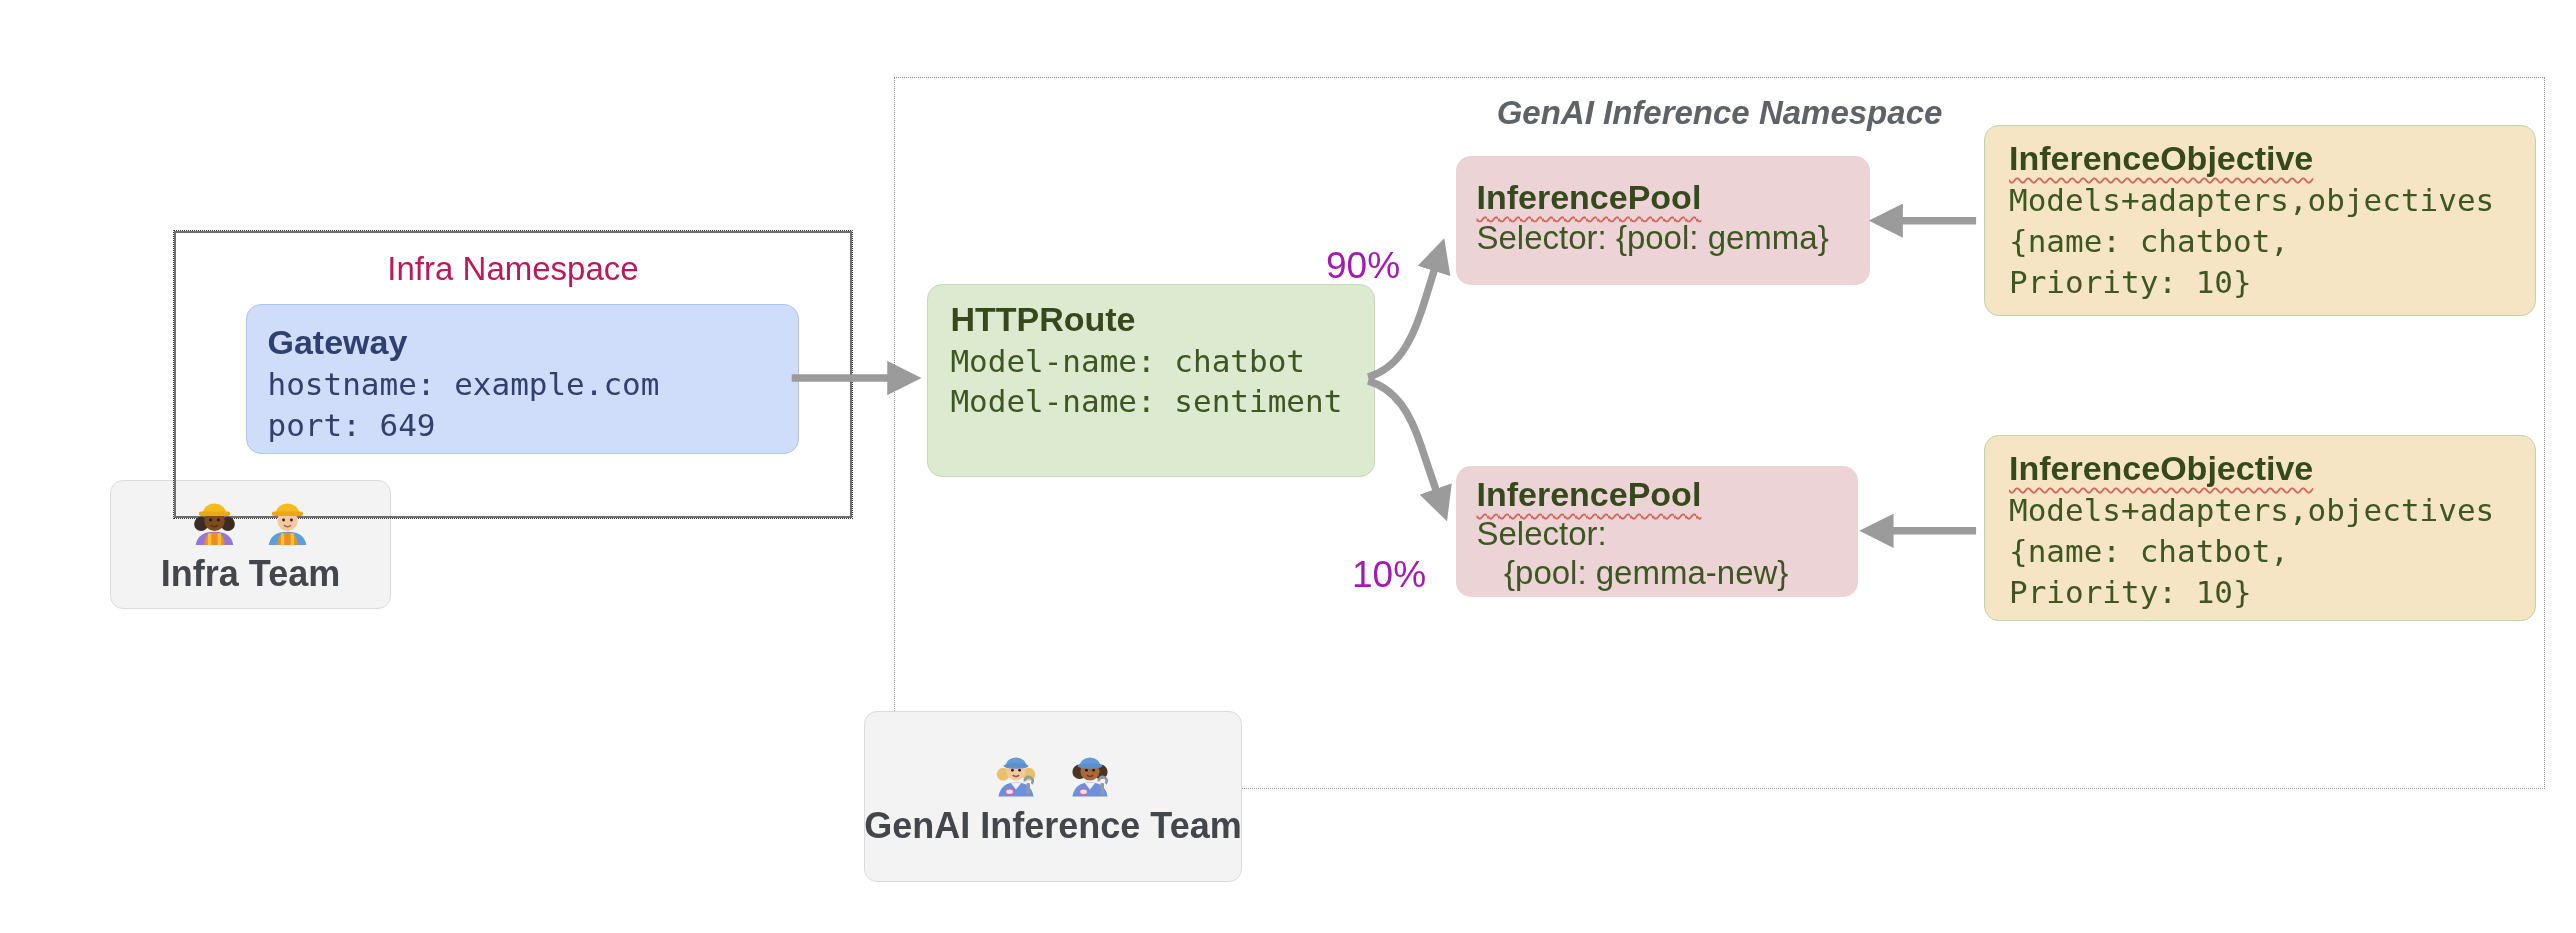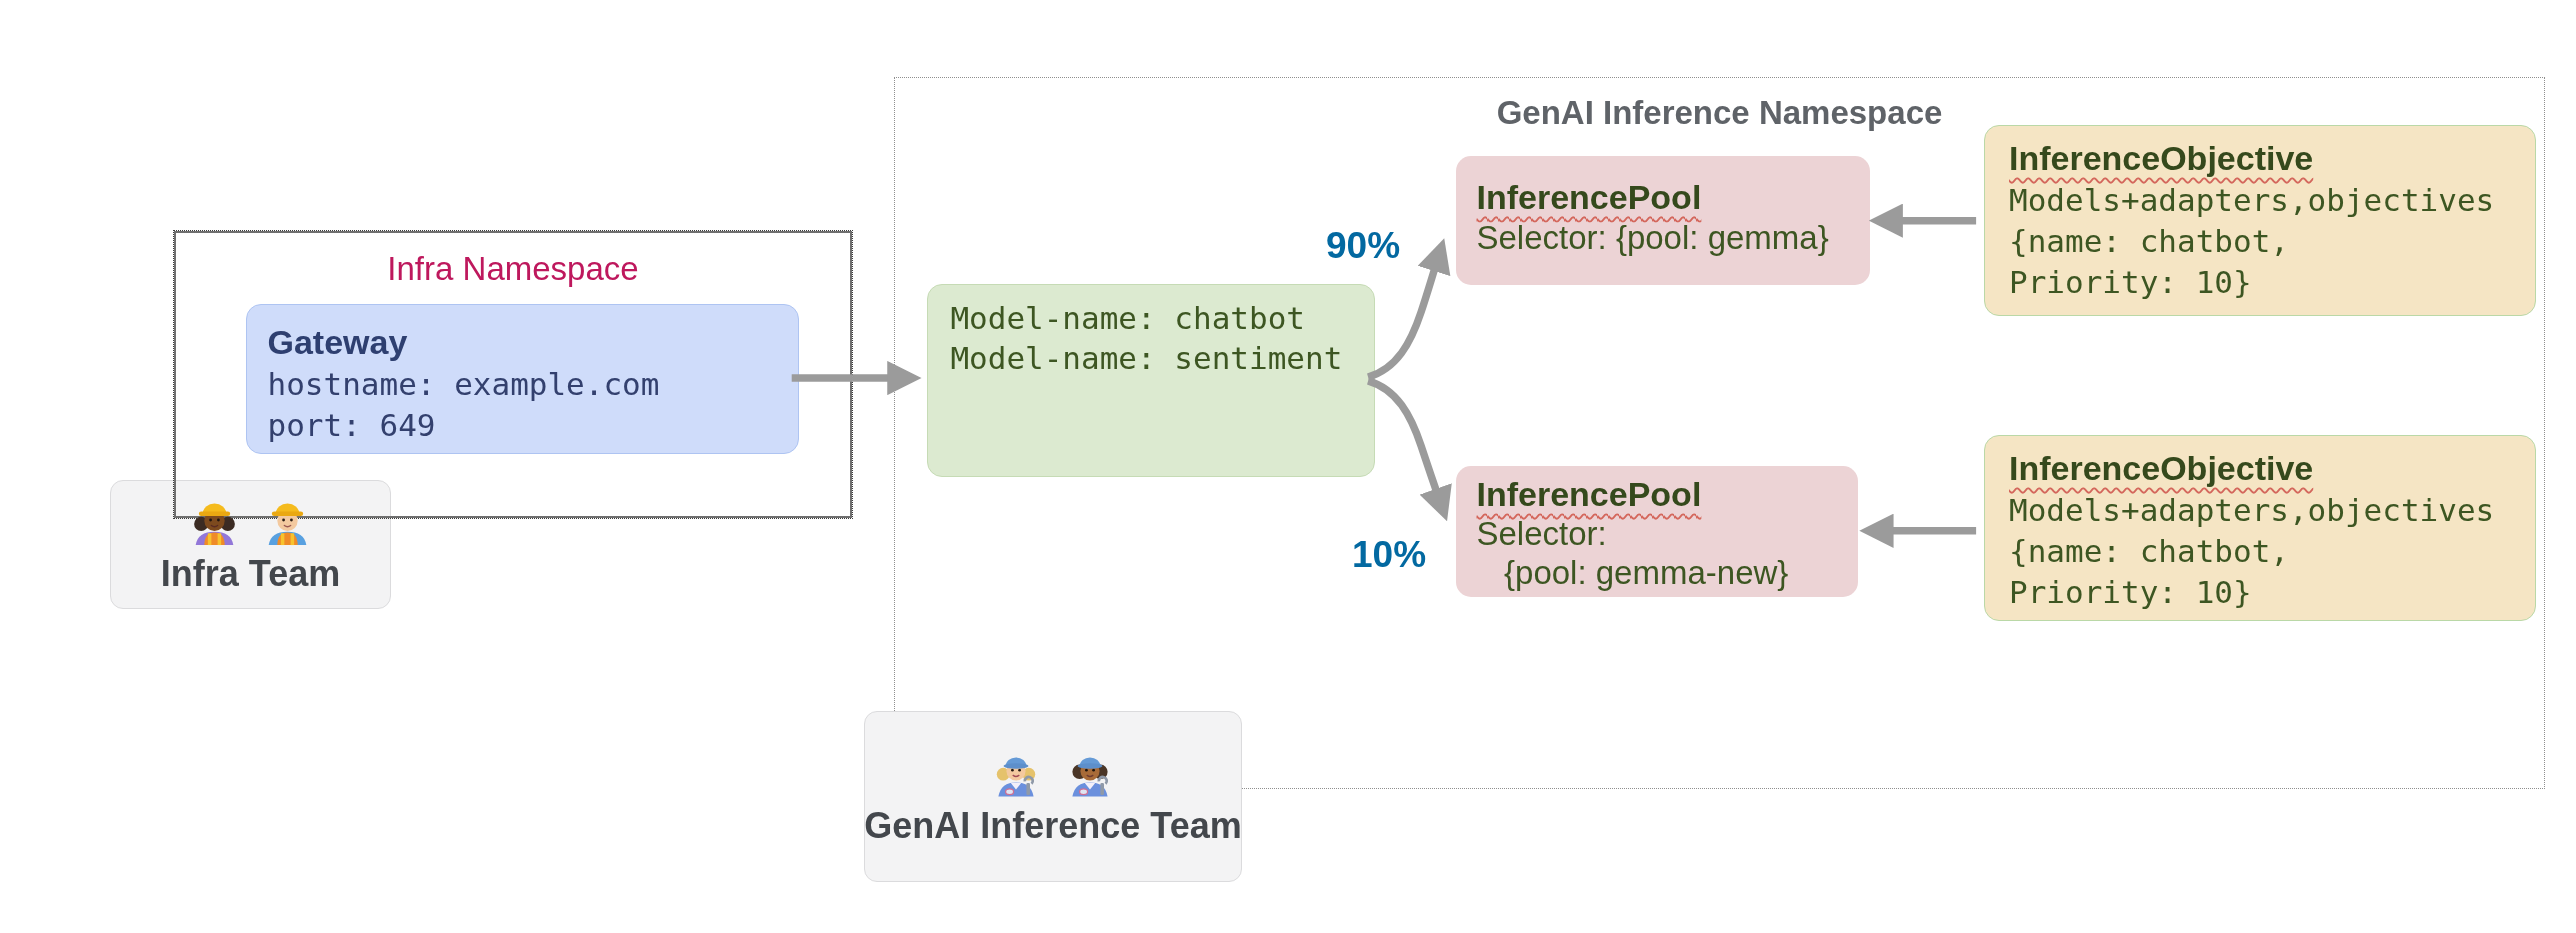--- a/index.html
+++ b/index.html
@@ -3,21 +3,21 @@
 <meta charset="utf-8">
 <style>
   html,body{margin:0;padding:0;background:#fff;}
   .stage{position:relative;width:2576px;height:933px;background:#ffffff;overflow:hidden;
          font-family:"Liberation Sans",sans-serif;}
 
   
   .genai-ns{position:absolute;left:894px;top:77px;width:1651px;height:712px;
             border:1.9px dotted #8f8f8f;box-sizing:border-box;z-index:1;}
   .genai-ns-title{position:absolute;left:894px;top:94px;width:1651px;text-align:center;
-            font-size:33px;font-weight:bold;color:#5f6368;z-index:2;}
+            font-size:33px;font-weight:bold;color:#5f6368;z-index:2;font-style:italic;}
   .infra-ns{position:absolute;left:174px;top:231px;width:678px;height:287px;
             border:2.8px solid #6f6f6f;box-sizing:border-box;z-index:2;}
   .infra-ns:before{content:"";position:absolute;inset:-2.8px;border:1.9px dotted #3c3c3c;}
   .infra-ns-title{position:absolute;left:174px;top:250px;width:678px;text-align:center;
             font-size:33px;font-weight:normal;color:#be185d;z-index:3;}
 
   
   .card{position:absolute;box-sizing:border-box;border-radius:15px;z-index:3;margin-left:8px;}
   .card .title{font-weight:bold;font-size:34px;line-height:43px;}
   .mono{font-family:"DejaVu Sans Mono","Liberation Mono",monospace;font-size:31px;line-height:41px;white-space:pre;}
@@ -54,21 +54,21 @@
   .team-fill.infra{left:110px;top:480px;width:281px;height:129px;z-index:1;}
   .team-fill.genai{left:864px;top:711px;width:378px;height:171px;z-index:2;}
   .team-content{position:absolute;display:flex;flex-direction:column;align-items:center;
              z-index:4;}
   .team-content.infra{left:110px;top:480px;width:281px;height:129px;padding-top:11.2px;box-sizing:border-box;}
   .team-content.genai{left:864px;top:711px;width:378px;height:222px;padding-top:30px;box-sizing:border-box;}
   .emoji-row{display:flex;gap:26px;align-items:flex-end;}
   .team-label{font-weight:bold;font-size:36px;color:#43474c;margin-top:3.7px;}
 
   
-  .pct{position:absolute;font-weight:bold;font-size:37px;color:#0369a1;z-index:4;line-height:1;}
+  .pct{position:absolute;font-weight:normal;font-size:37px;color:#a21caf;z-index:4;line-height:1;margin-top:20px;}
   .pct-90{left:1326px;top:227px;}
   .pct-10{left:1352px;top:536px;}
 
   .arrows{position:absolute;left:0;top:0;z-index:5;pointer-events:none;}
 </style>
 </head>
 <body>
 
 <div class="stage">
 
@@ -114,20 +114,21 @@
         <path d="M6,64 C8,52 16,47 30,47 C44,47 52,52 54,64 Z" fill="#58a0e0"></path>
         <path d="M17,64 C17,53 22,48 30,48 C38,48 43,53 43,64 Z" fill="#ef8b28"></path>
         <rect x="21.5" y="49" width="4.5" height="15" fill="#f7c32e"></rect>
         <rect x="34" y="49" width="4.5" height="15" fill="#f7c32e"></rect>
       </svg>
     </div>
     <div class="team-label">Infra Team</div>
   </div>
 
   <div class="card httproute">
+    <div class="title">HTTPRoute</div>
     <div class="mono">Model-name: chatbot</div>
     <div class="mono">Model-name: sentiment</div>
   </div>
 
   <div class="card pool pool-top">
     <div class="title"><span class="squiggle">InferencePool</span></div>
     <div class="sansline">Selector: {pool: gemma}</div>
   </div>
 
   <div class="card pool pool-bottom">

